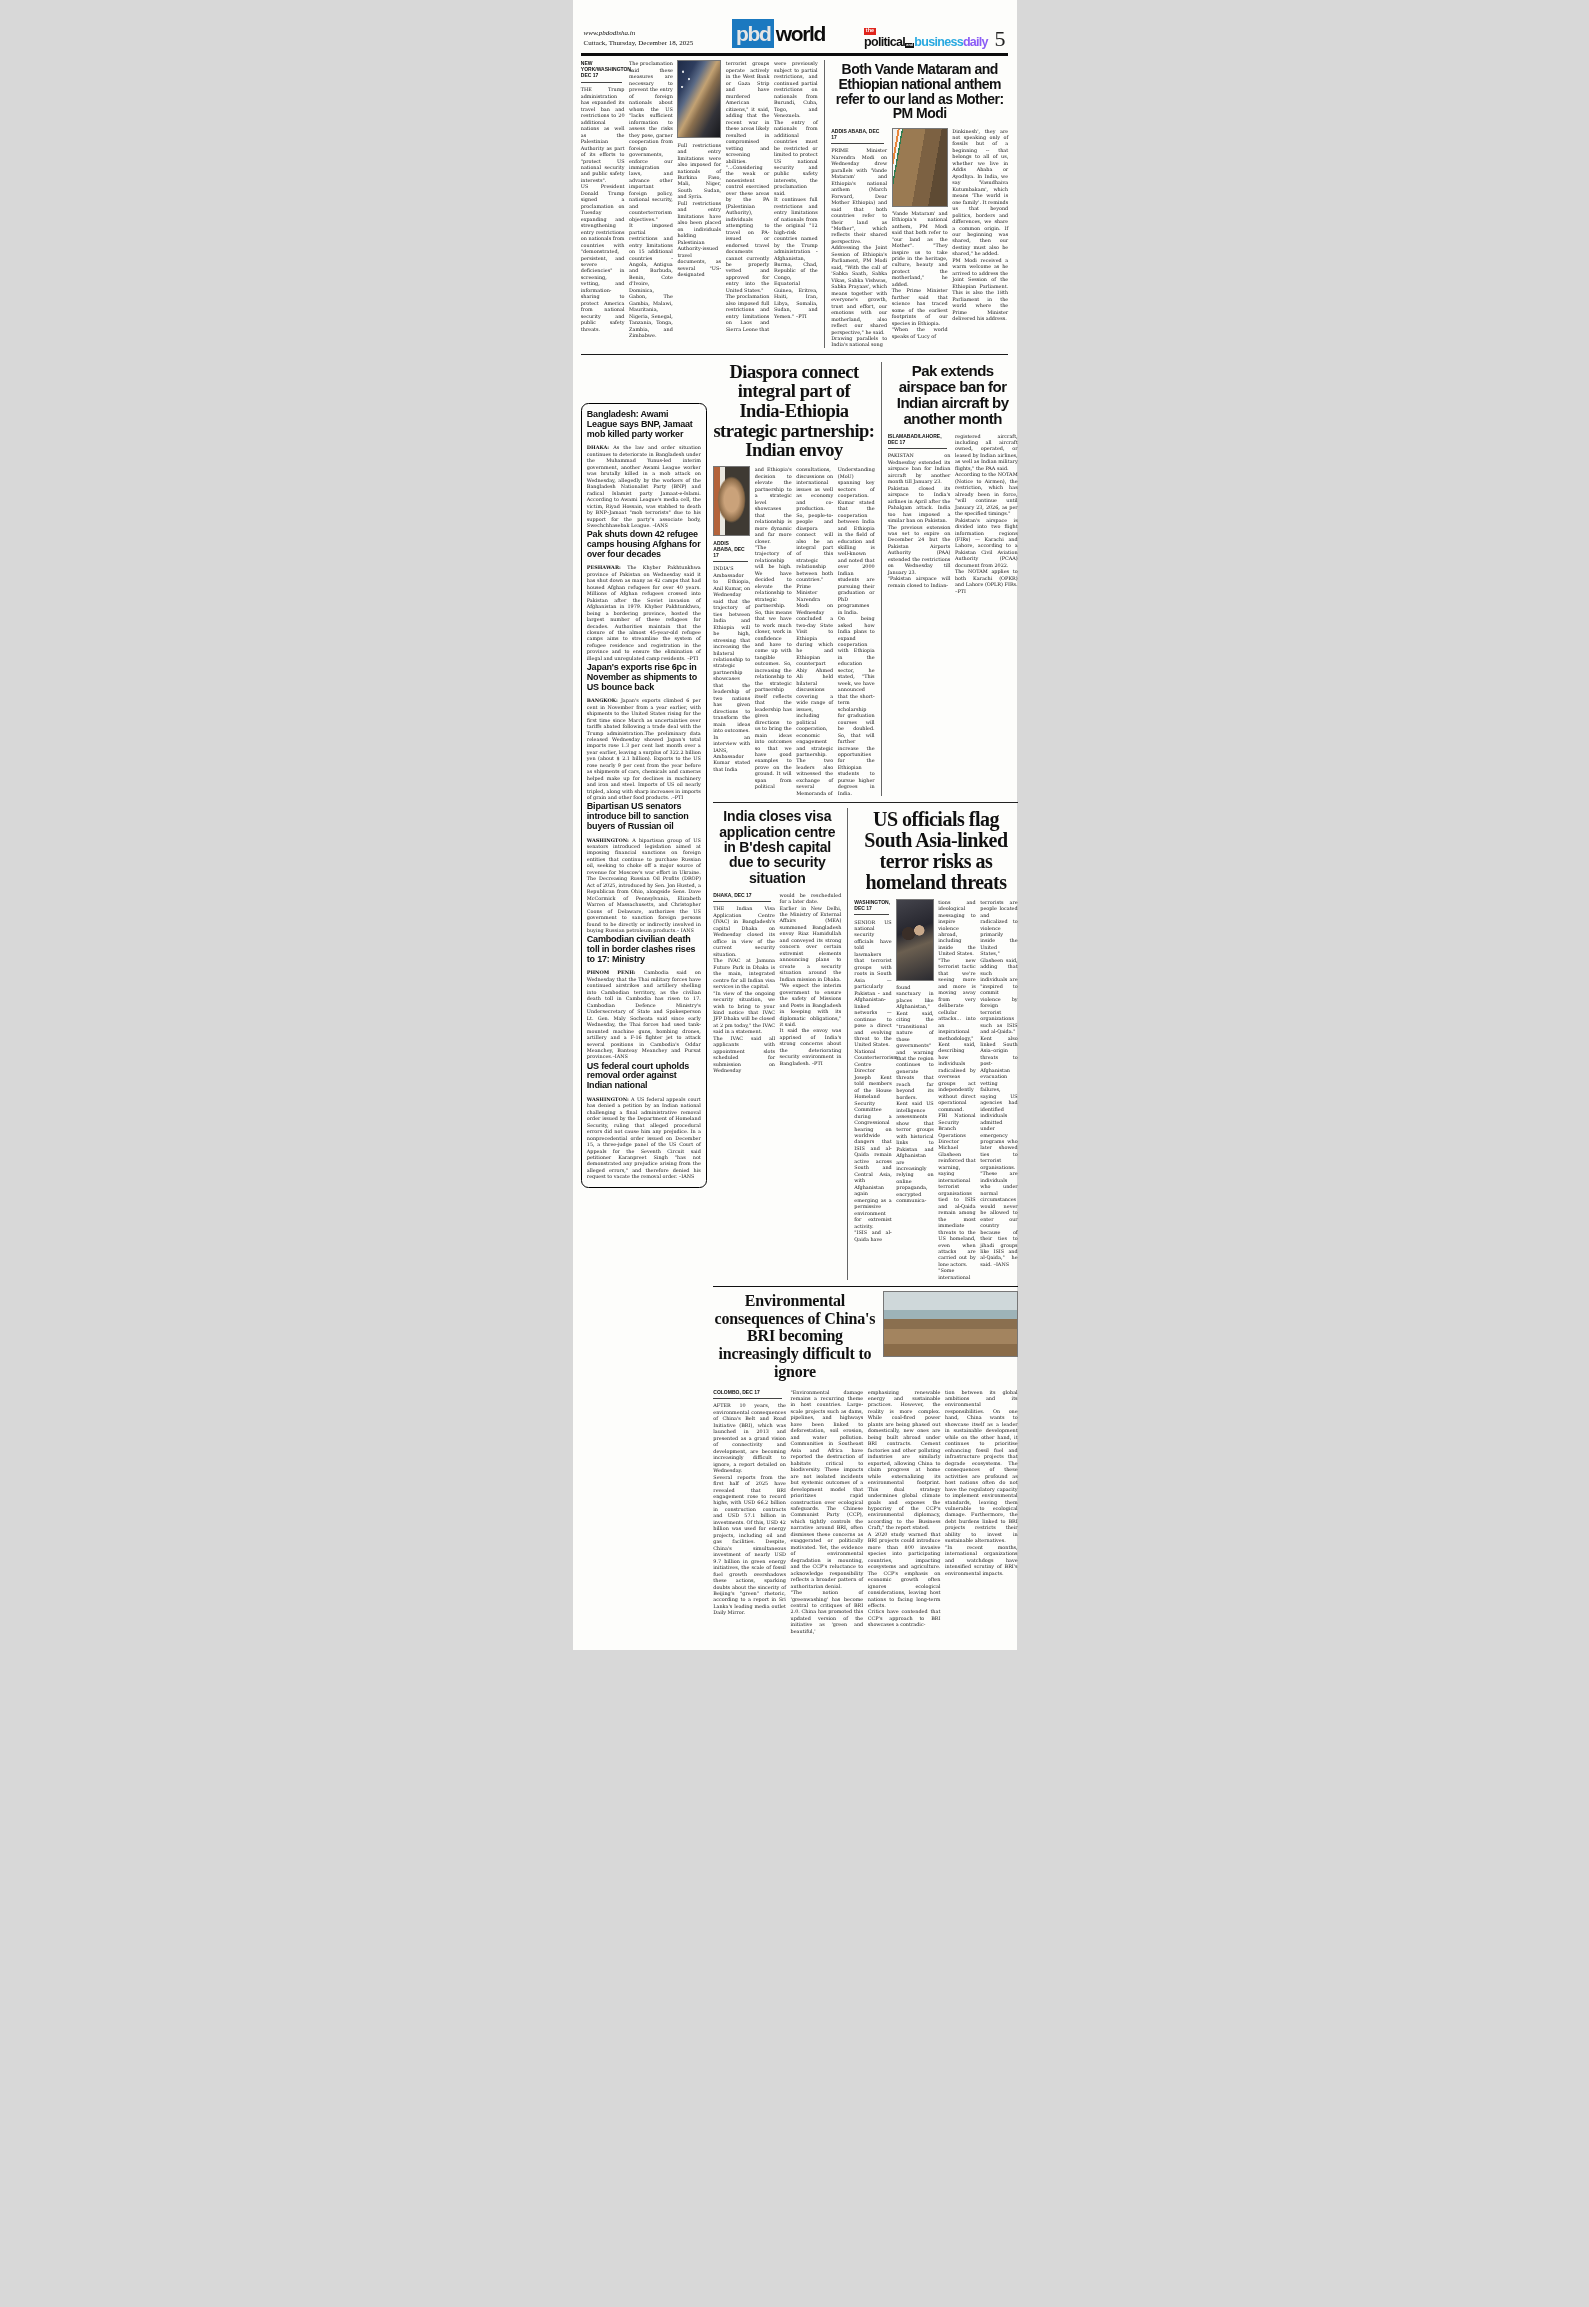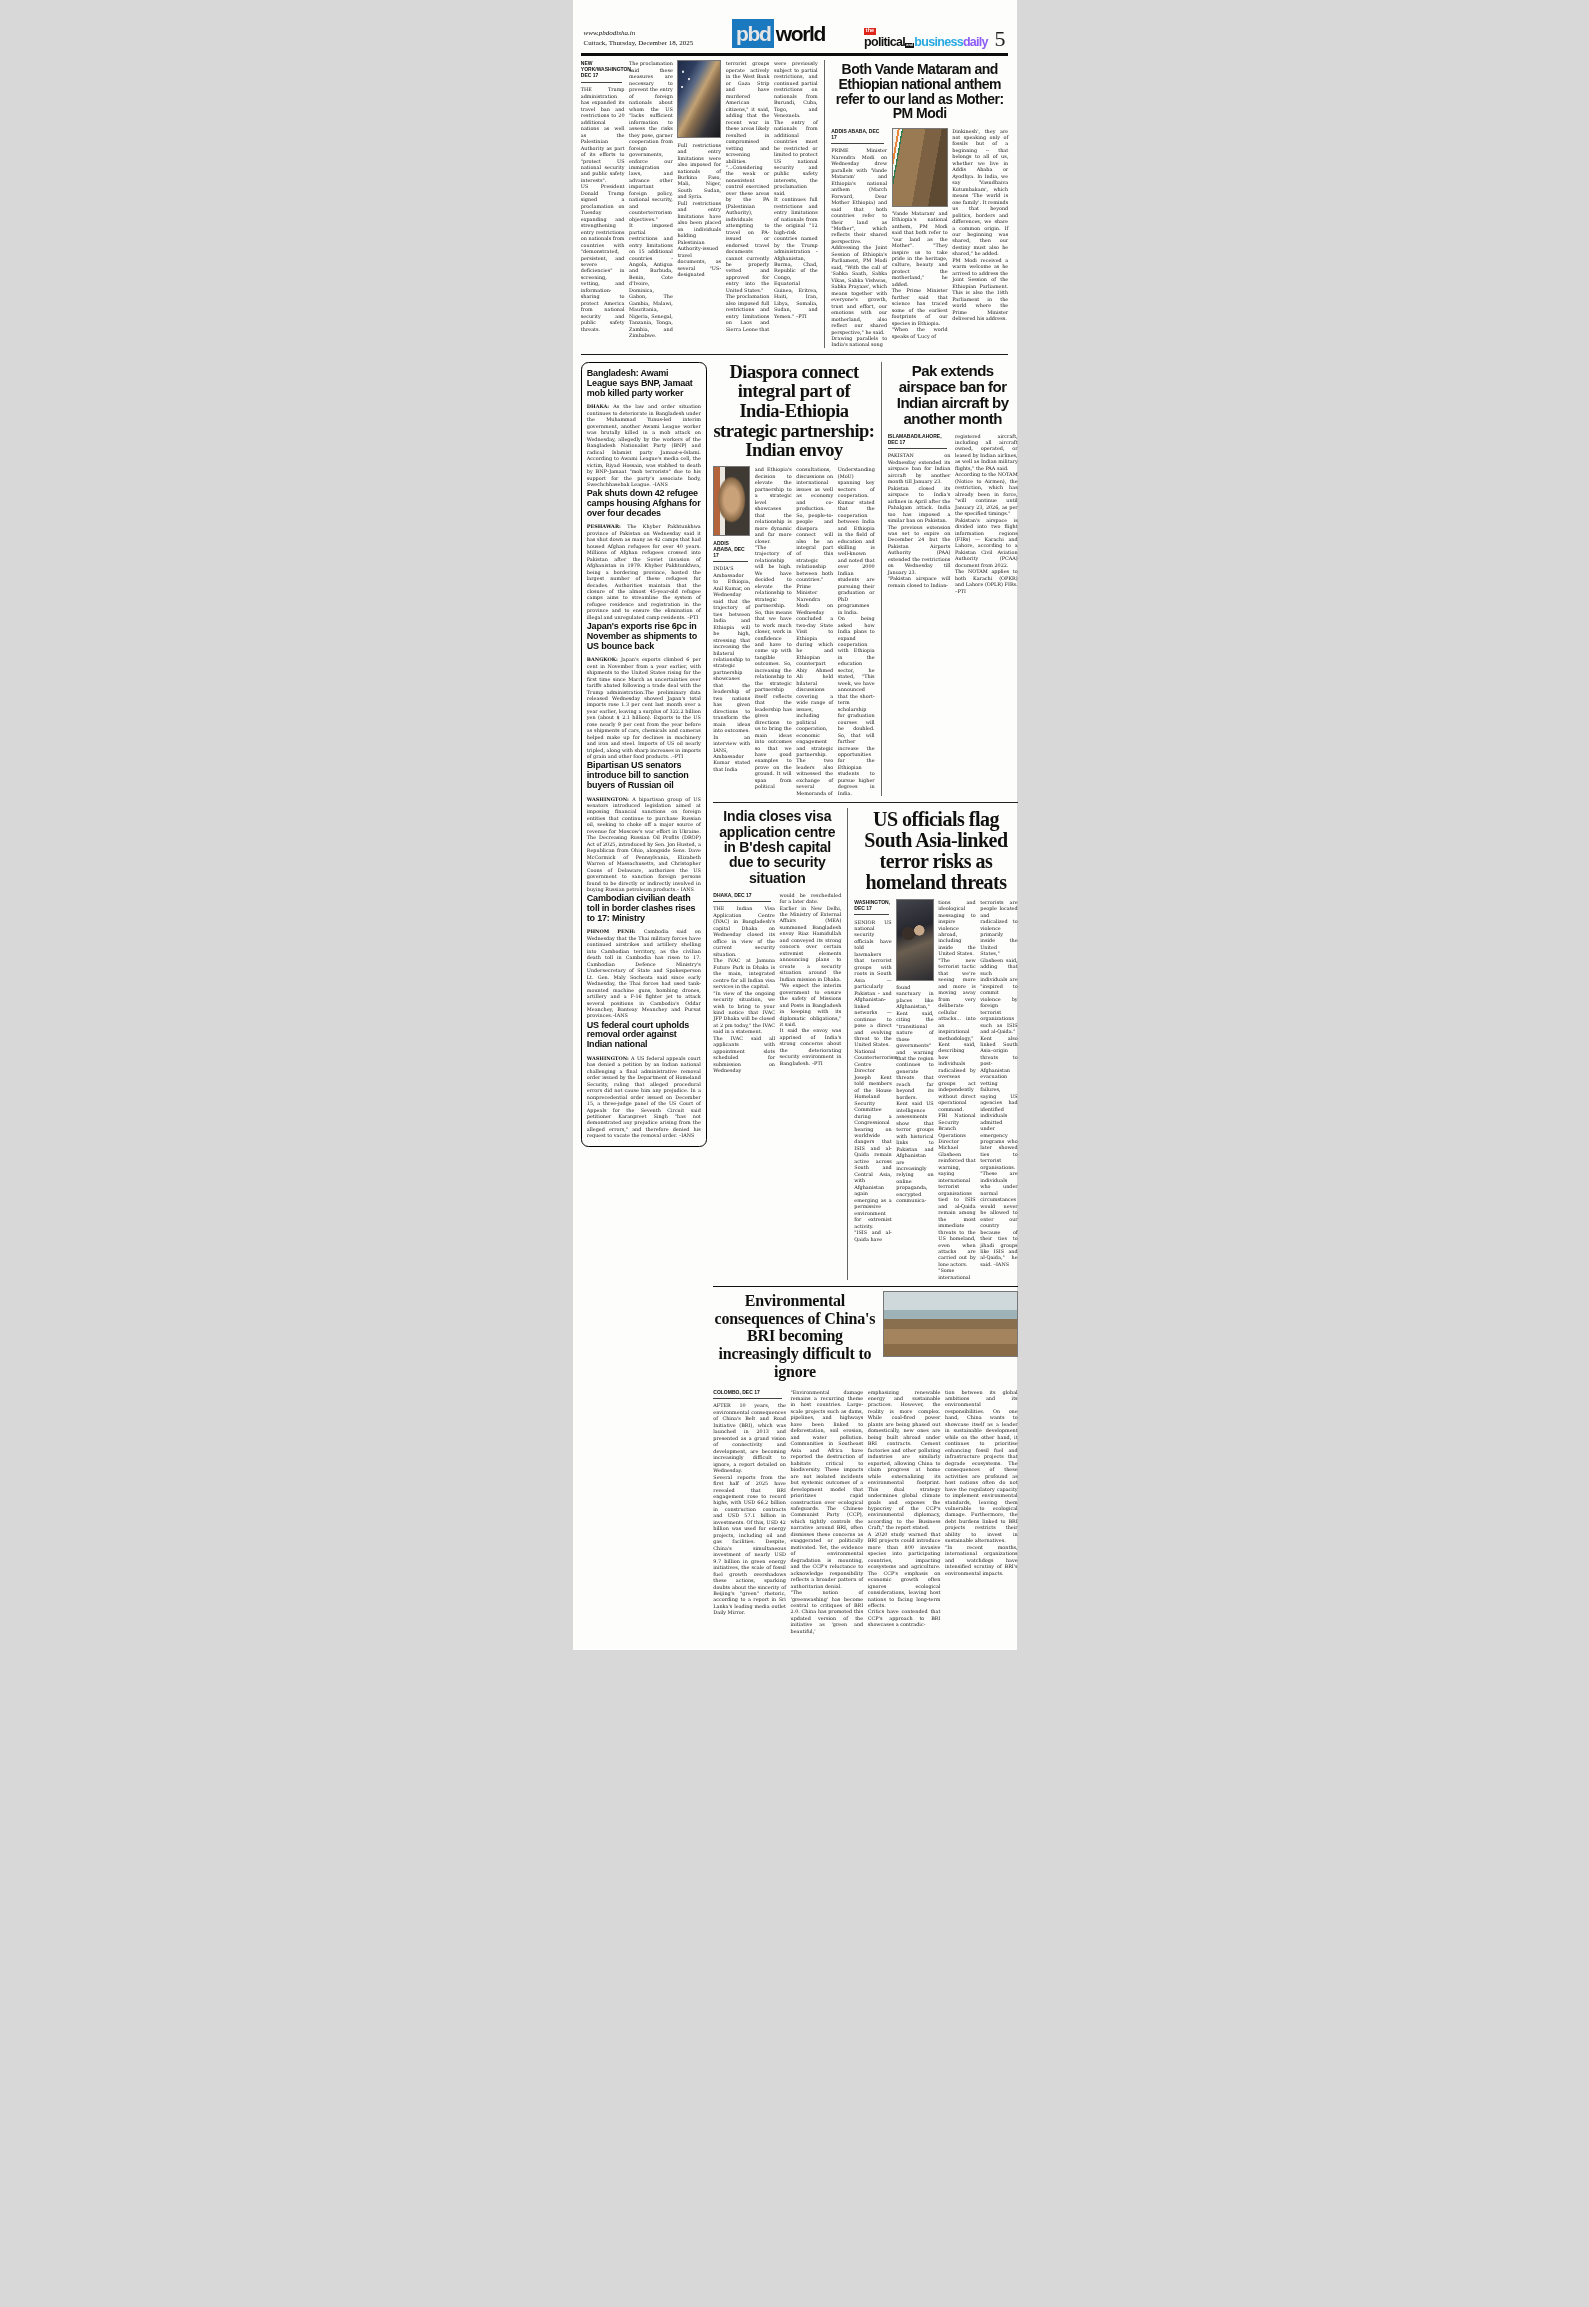--- a/index.html
+++ b/index.html
@@ -38,21 +38,21 @@
   .hl-visa{font:600 14px/1.1 "Liberation Sans",sans-serif;letter-spacing:-0.2px;text-align:center;margin:0.9px 0 5.5px;}
   .hl-terror{font:bold 20px/1.05 "Liberation Serif",serif;letter-spacing:-0.5px;text-align:center;margin:0.9px 0 5.5px;}
   .hl-bri{font:bold 16px/1.1 "Liberation Serif",serif;letter-spacing:-0.2px;text-align:center;margin:0.9px 0 4.6px;}
   .hl-box{font:bold 9px/1.08 "Liberation Sans",sans-serif;letter-spacing:-0.2px;margin:7.4px 0 3.7px;}
   .hl-box:first-child{margin-top:0.9px;}
   
   .row1{display:grid;grid-template-columns:1fr 184px;gap:6.5px;}
   .a2{border-left:0.5px solid #666;padding-left:6px;}
   .hr-sec{border:none;border-top:0.7px solid #1a1a1a;margin:6.5px 0;}
   .main-lower{display:grid;grid-template-columns:126px 1fr;gap:6.5px;align-items:start;}
-  .left-box{border:0.9px solid #000;border-radius:7.4px;padding:5.5px 5px;}
+  .left-box{border:0.9px solid #000;border-radius:7.4px;padding:5.5px 5px;margin-top:41px;}
   .left-box .bt{margin-bottom:1.8px;}
   .row2{display:grid;grid-template-columns:1fr 137px;gap:6px;}
   .airspace{border-left:0.5px solid #666;padding-left:6px;}
   .row3{display:grid;grid-template-columns:128px 1fr;gap:6px;}
   .terror{border-left:0.5px solid #666;padding-left:6px;}
   .hr-mid{border:none;border-top:0.7px solid #222;margin:5.5px 0;}
   .hr-heavy{border:none;border-top:1.4px double #111;margin:5.5px 0 4.6px;}
   .bri-head{display:grid;grid-template-columns:1fr 135px;gap:6px;align-items:start;margin-bottom:3.7px;}
   
   .ph-trump{height:78px;background:

